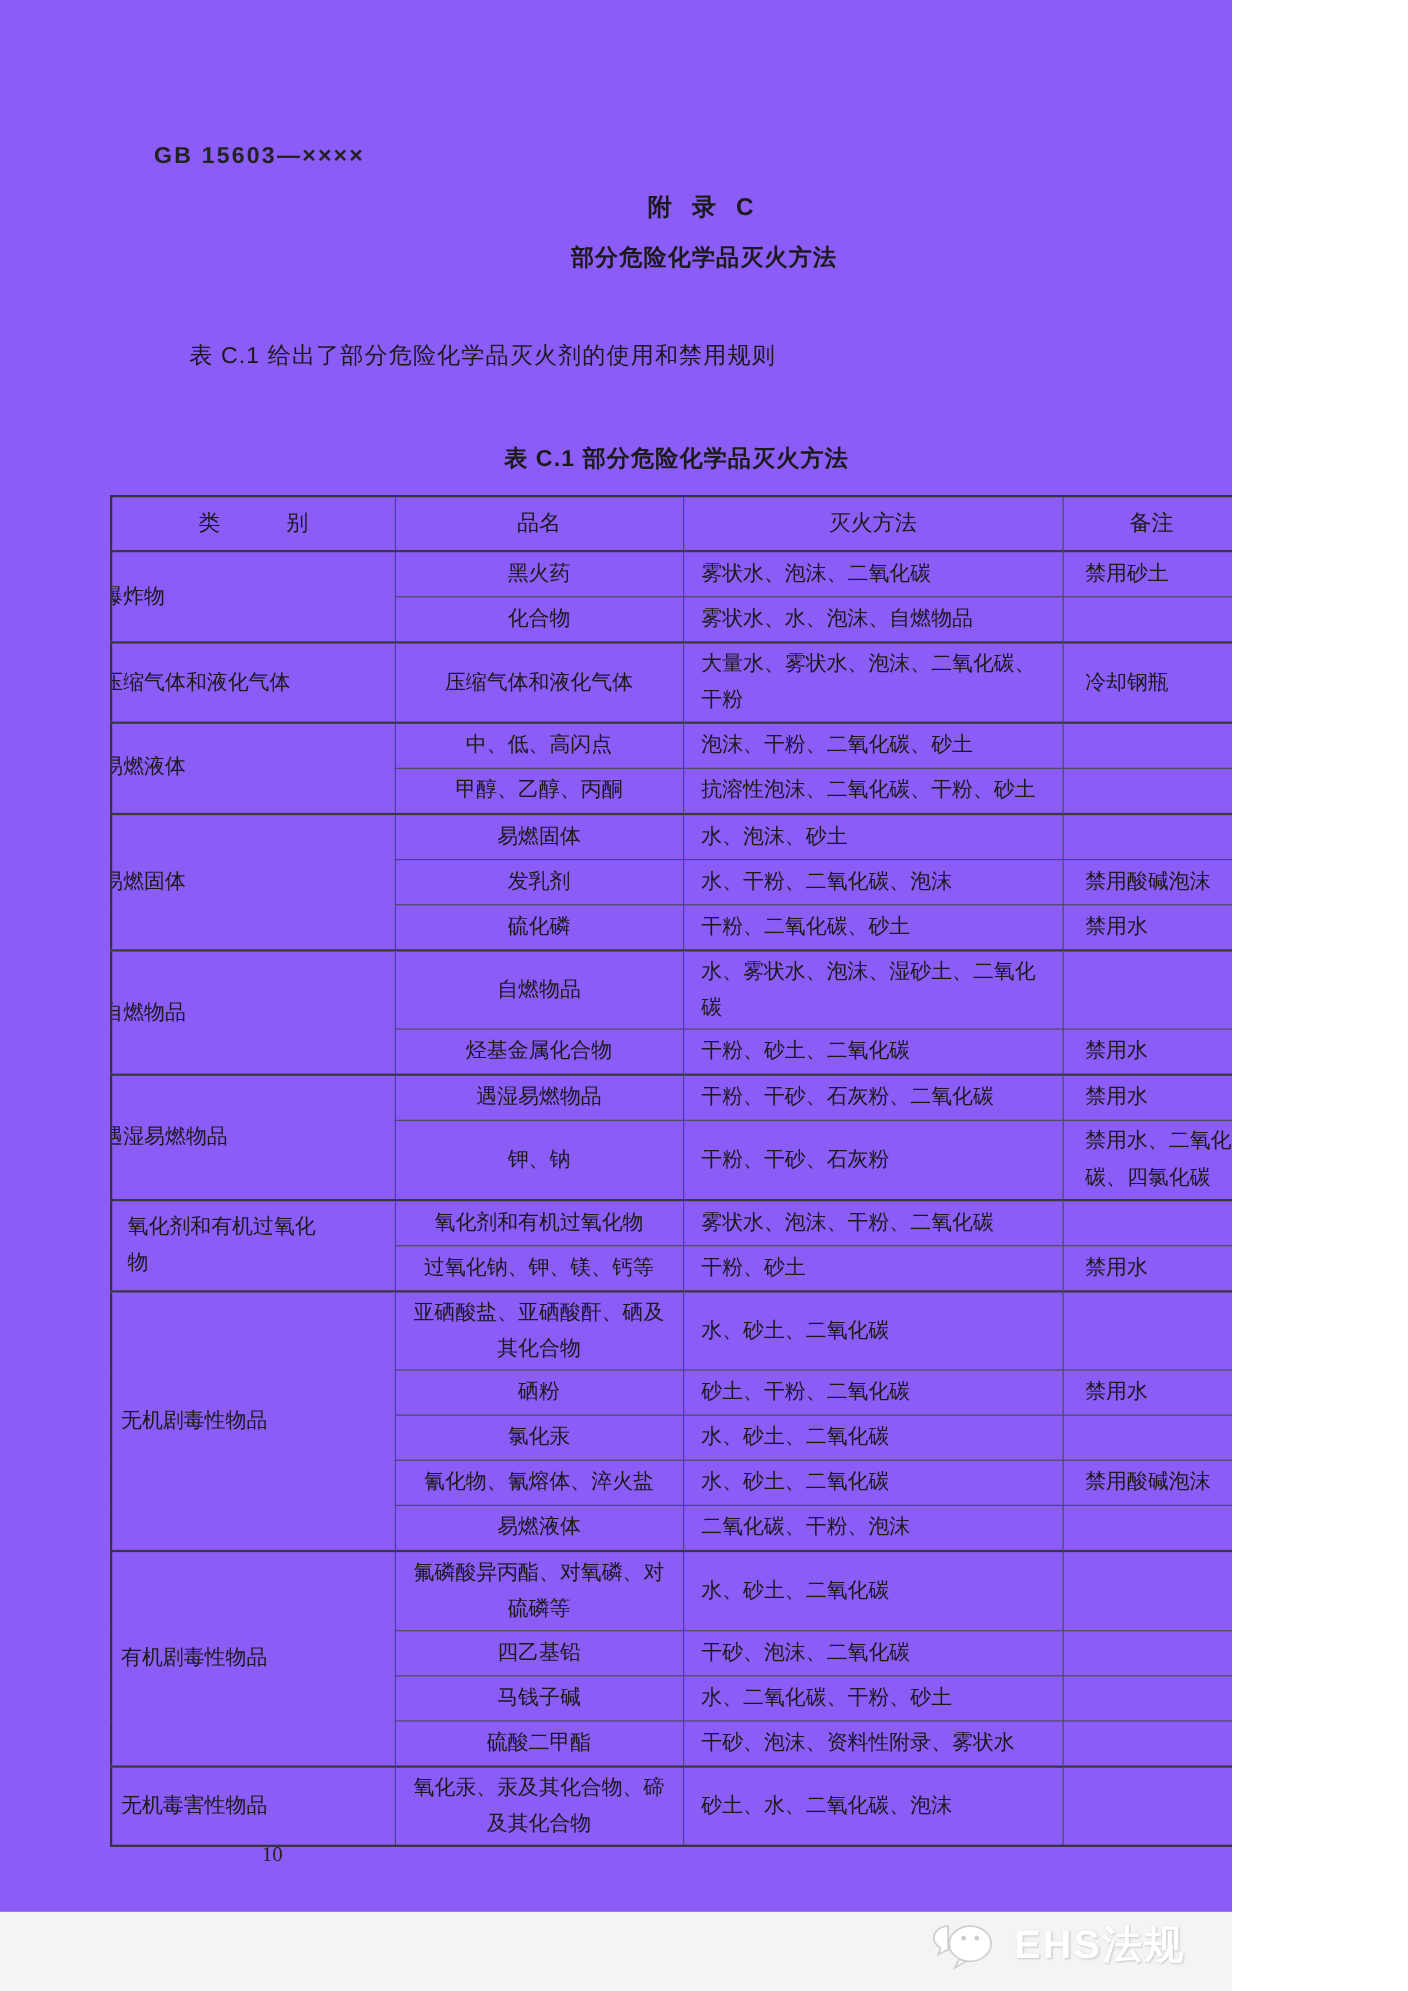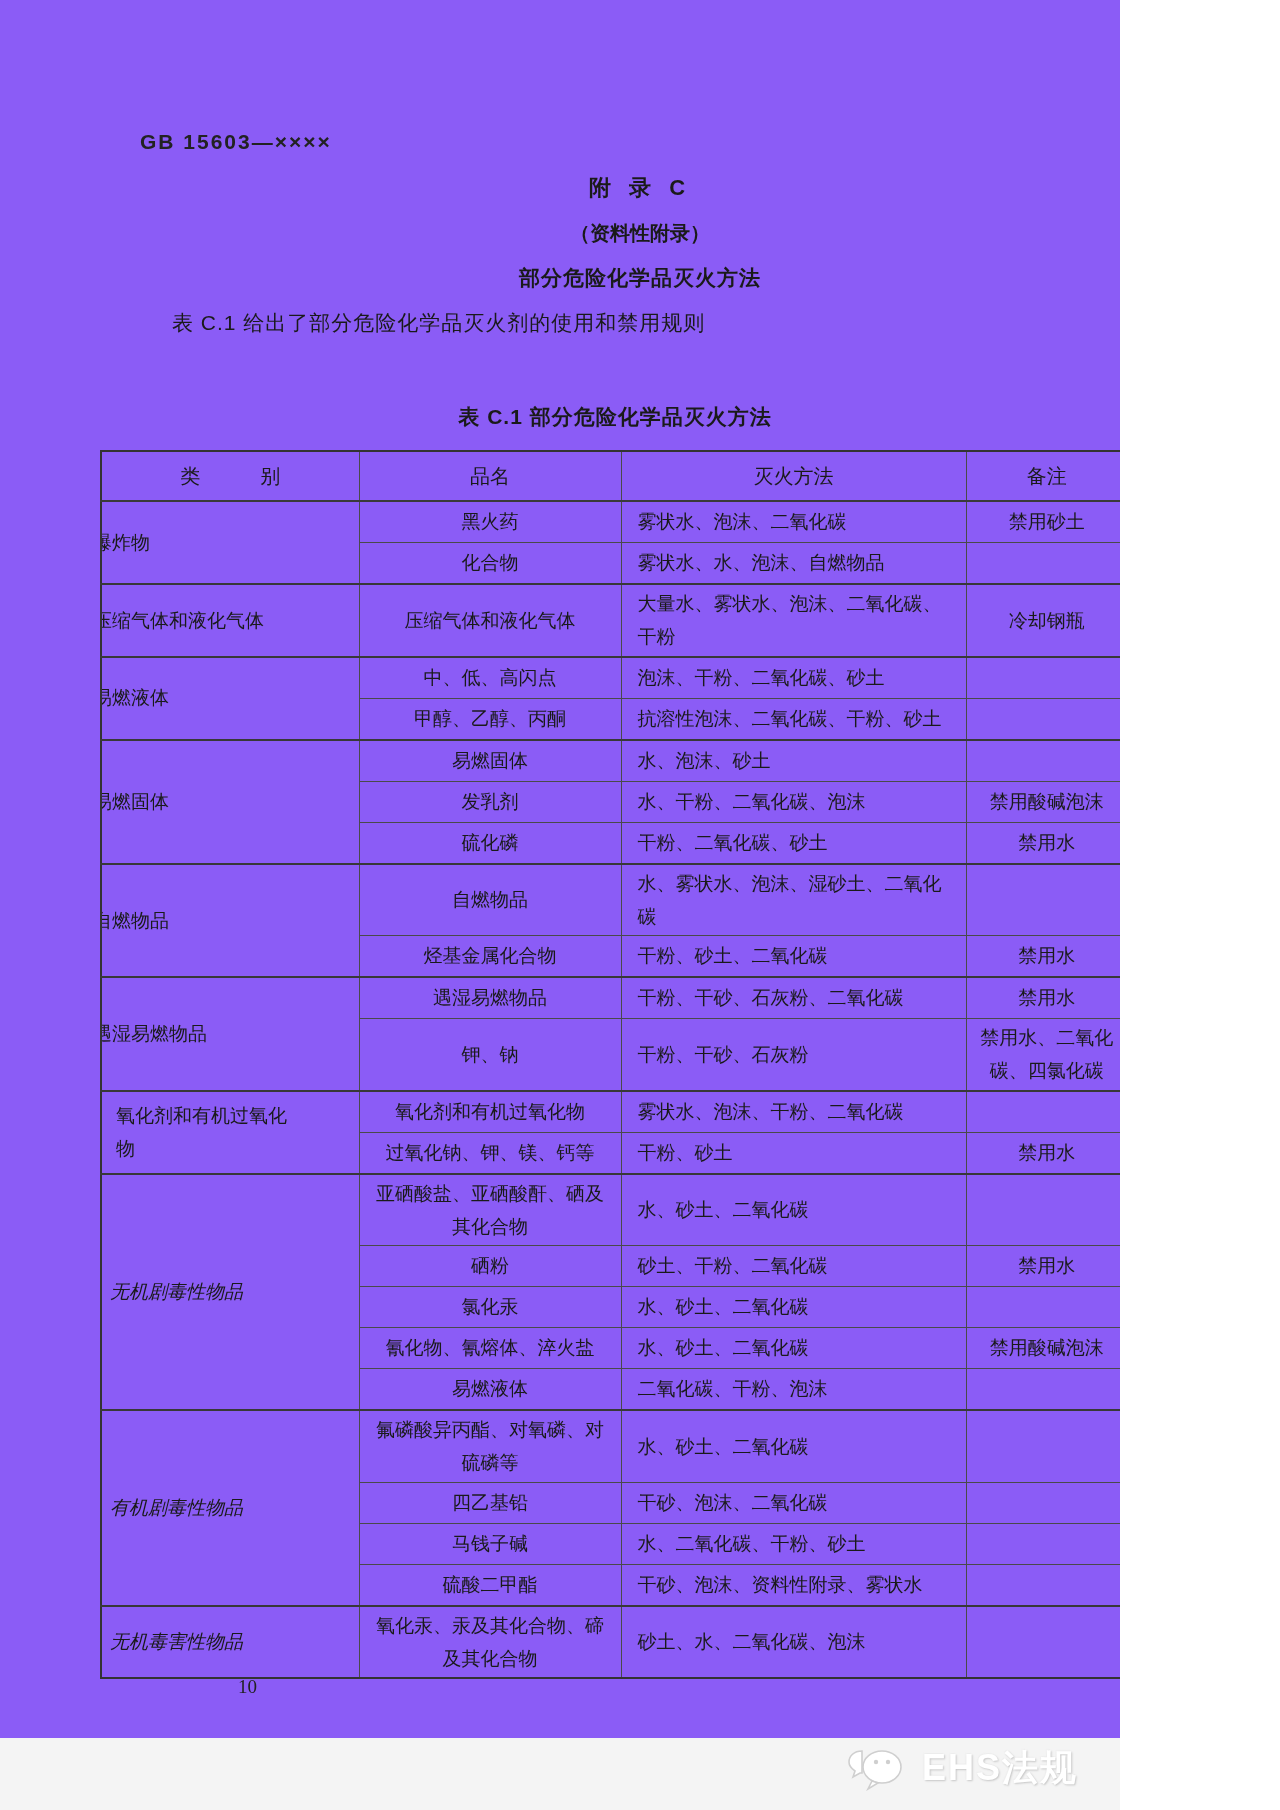--- a/index.html
+++ b/index.html
@@ -45,24 +45,24 @@
     height:44px;font-weight:normal;font-size:20px;text-align:center;
     border-bottom:2px solid #3a3a3a;
   }
   .fire-table td{height:36px;}
   tr.group-start td{border-top:2.5px solid #383838;margin-left:40px;}
 
   td.category-cell{text-align:left;}
   td.cat-clipped{padding-left:0;overflow:hidden;}
   td.cat-clipped .cat-text{display:inline-block;margin-left:-9px;white-space:nowrap;}
   td.cat-left{padding-left:14px;padding-right:56px;}
-  td.cat-indent{padding-right:10px;font-style:italic;}
+  td.cat-indent{padding-right:10px;}
   td.name-cell{text-align:center;padding-left:14px;padding-right:14px;}
   td.method-cell{text-align:left;padding-left:16px;padding-right:10px;}
-  td.note-cell{text-align:center;padding-left:6px;padding-right:6px;}
+  td.note-cell{padding-left:20px;padding-right:6px;}
 
   .page-number{
     position:absolute;left:238px;top:1676px;font-size:19px;color:#222;
     font-family:"Liberation Serif","DejaVu Serif",serif;
   }
 
   .bottom-strip{
     position:absolute;left:0;top:1738px;width:1280px;height:72px;
     background:#f4f4f4;
   }
@@ -79,21 +79,20 @@
 </style>
 </head>
 <body>
 
 <div class="page">
 
   <div class="doc-number">GB 15603—××××</div>
 
   <div class="title-block">
     <div class="appendix-title">附 录 C</div>
-    <div class="appendix-sub">（资料性附录）</div>
     <div class="appendix-name">部分危险化学品灭火方法</div>
   </div>
 
   <p class="intro">表 C.1 给出了部分危险化学品灭火剂的使用和禁用规则</p>
 
   <div class="table-title">表 C.1 部分危险化学品灭火方法</div>
 
   <table class="fire-table">
     <colgroup>
         <col style="width: 258px;">

